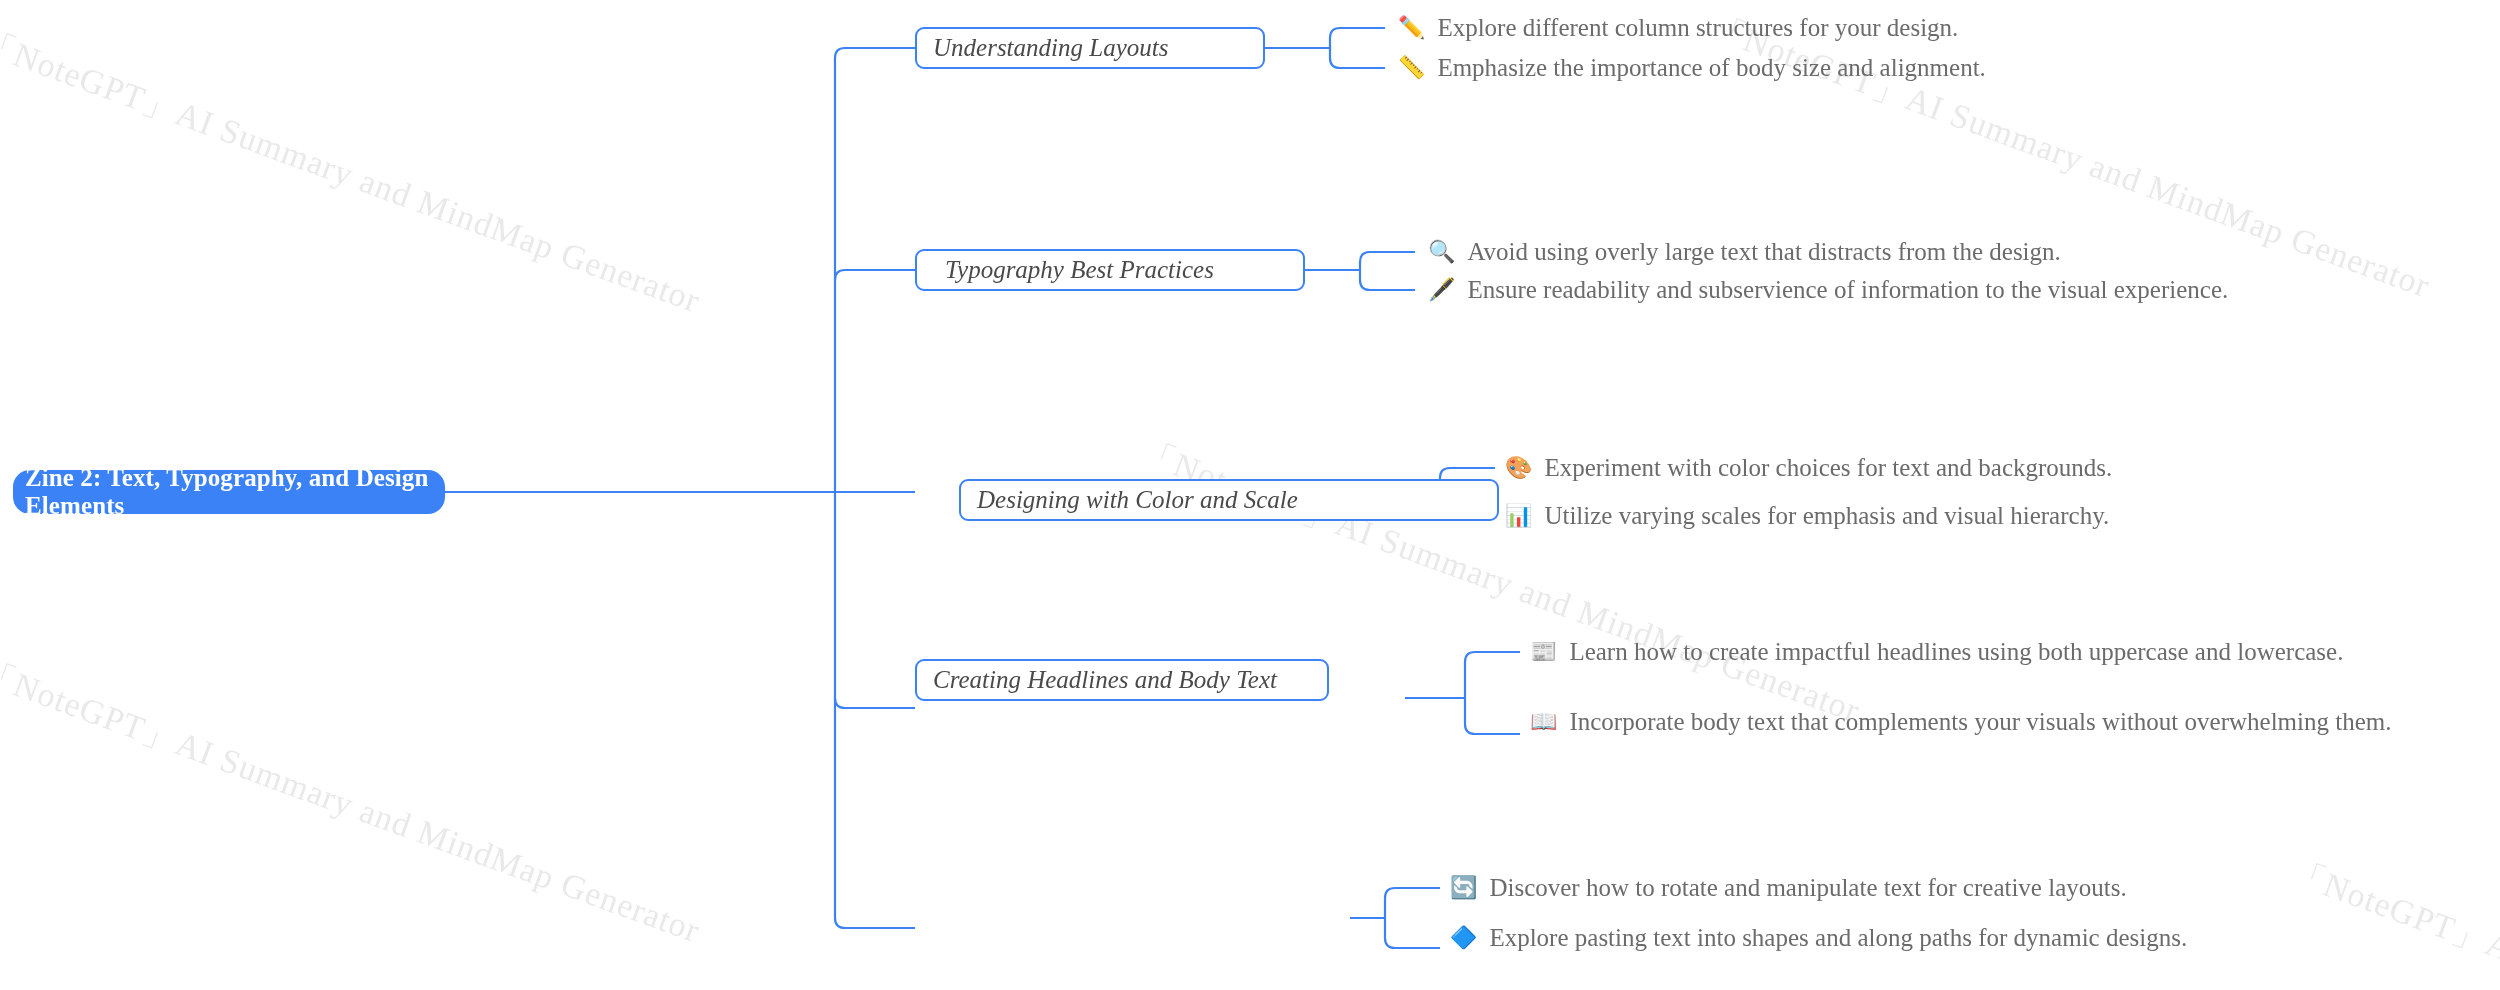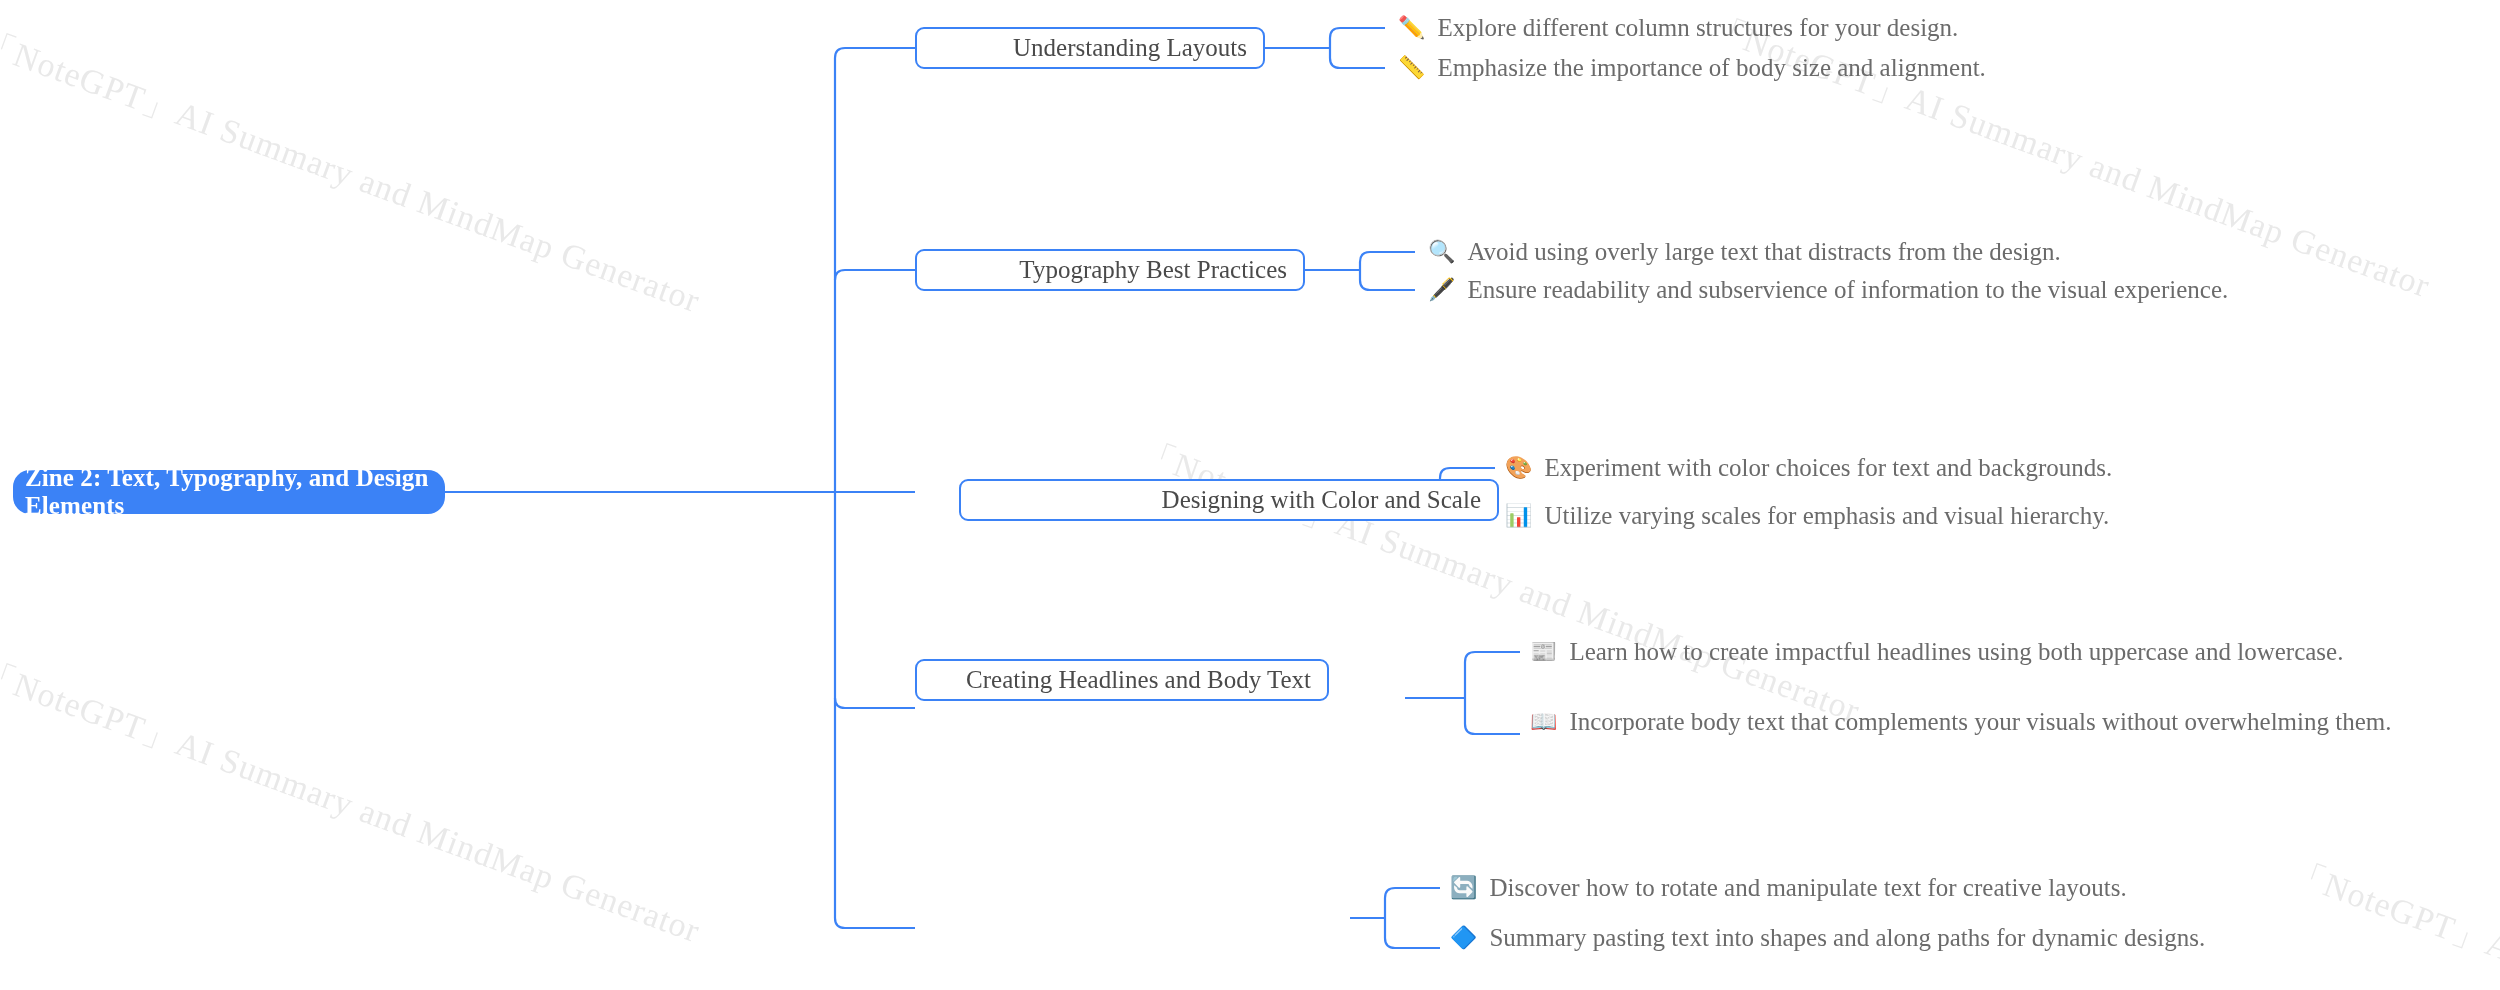--- a/index.html
+++ b/index.html
@@ -74,26 +74,27 @@
   }
 
   .branch-node {
     position: absolute;
     height: 42px;
     background: #ffffff;
     border: 2px solid #3b82f6;
     border-radius: 9px;
     display: flex;
     align-items: center;
-    justify-content: flex-end;
+    justify-content: flex-start;
     color: #4a4a4a;
     font-size: 25px;
     box-sizing: border-box;
     padding: 0 16px;
     white-space: nowrap;
+    font-style: italic;
   }
 
   .leaf {
     position: absolute;
     display: flex;
     align-items: flex-start;
     gap: 12px;
     color: #6b6b6b;
     font-size: 25px;
     line-height: 40px;
@@ -205,16 +206,16 @@
     <span class="leaf-icon">📖</span>
     <span class="leaf-text">Incorporate body text that complements your visuals without overwhelming them.</span>
   </div>
 
   <div class="leaf" style="left:1450px; top:868px; width:1020px;">
     <span class="leaf-icon">🔄</span>
     <span class="leaf-text">Discover how to rotate and manipulate text for creative layouts.</span>
   </div>
   <div class="leaf" style="left:1450px; top:918px; width:1020px;">
     <span class="leaf-icon">🔷</span>
-    <span class="leaf-text">Summary pasting text into shapes and along paths for dynamic designs.</span>
+    <span class="leaf-text">Explore pasting text into shapes and along paths for dynamic designs.</span>
   </div>
 
 </div>
 
 </body></html>

